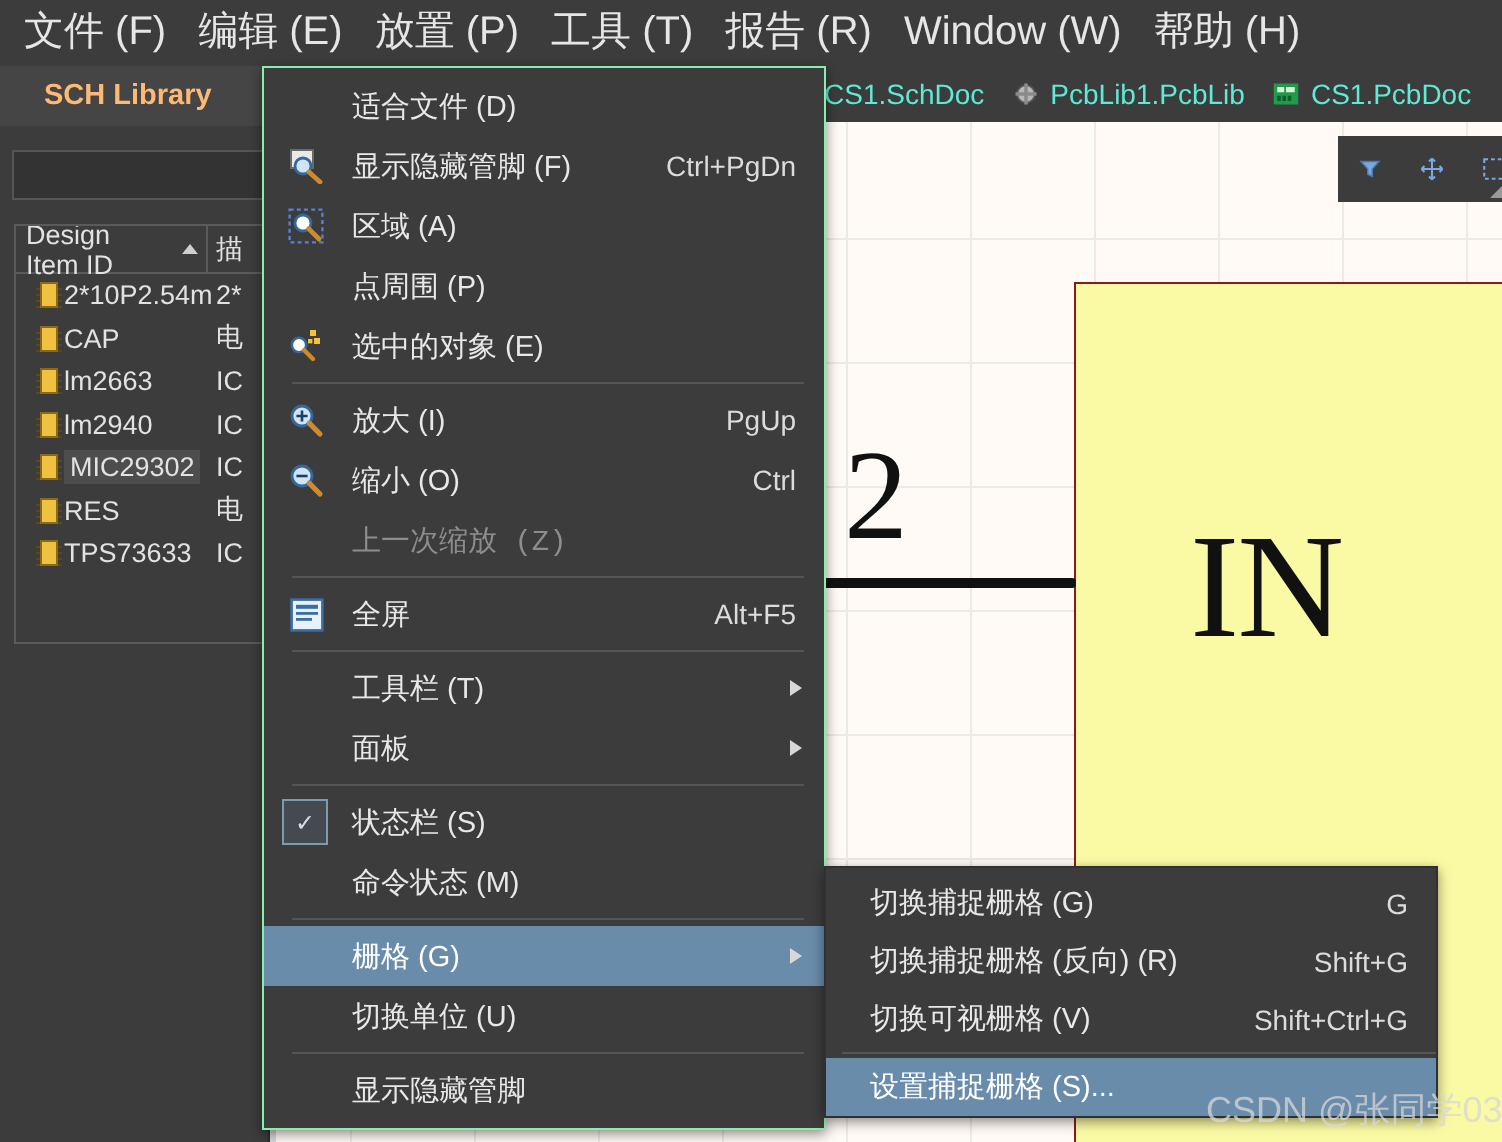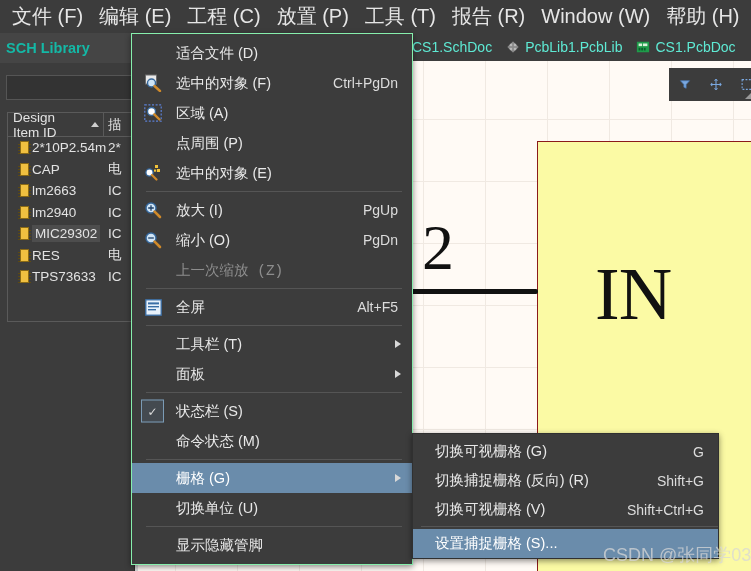--- a/index.html
+++ b/index.html
@@ -42,24 +42,24 @@
     position: absolute; left: 0; top: 33px;
     width: 135px; height: 538px;
     background: #3c3c3c;
     border-right: 1px solid #2b2b2b;
     z-index: 10;
   }
   .panel-title {
     position: absolute; left: 0; top: 0;
     width: 135px; height: 30px;
     background: #454545;
-    color: #14b8a6;
+    color: #fdba74;
     font-size: 14.5px; font-weight: bold;
     display: flex; align-items: center;
-    padding-left: 6px;
+    padding-left: 22px;
   }
   .panel-search {
     position: absolute; left: 6px; top: 42px;
     width: 134px; height: 25px;
     background: #333333;
     border: 1px solid #555555;
   }
   .panel-table {
     position: absolute; left: 7px; top: 79px;
     width: 133px; height: 210px;
@@ -418,41 +418,40 @@
             </div>
             <div class="c2">IC</div>
           </div>
         </div>
     </div>
   </div>
 
   <div class="menubar">
     <div class="menubar-item">文件 (F)</div>
     <div class="menubar-item">编辑 (E)</div>
-    <div class="menubar-item">工程 (C)</div>
     <div class="menubar-item">放置 (P)</div>
     <div class="menubar-item">工具 (T)</div>
     <div class="menubar-item">报告 (R)</div>
     <div class="menubar-item">Window (W)</div>
     <div class="menubar-item">帮助 (H)</div>
   </div>
 
   <div class="dropdown" id="view-menu">
       <div class="mi">
         <span>适合文件 (D)</span>
       </div>
       <div class="mi">
         <span class="mi-ico">
           <svg width="18" height="18" viewBox="0 0 18 18">
             <rect x="1.5" y="1" width="11" height="9" fill="#e9e9e9" stroke="#6a6a6a"></rect>
             <circle cx="7.5" cy="9" r="4" fill="#cfe4f5" stroke="#35679b" stroke-width="1.4"></circle>
             <path d="M10.5 12 L16 17" stroke="#d08a2a" stroke-width="2.4" stroke-linecap="round"></path>
           </svg>
         </span>
-        <span>选中的对象 (F)</span>
+        <span>显示隐藏管脚 (F)</span>
         <span class="accel">Ctrl+PgDn</span>
       </div>
       <div class="mi">
         <span class="mi-ico">
           <svg width="18" height="18" viewBox="0 0 18 18">
             <rect x="0.8" y="0.8" width="16.4" height="16.4" fill="none" stroke="#5b7fd4" stroke-width="1.2" stroke-dasharray="2 1.6"></rect>
             <circle cx="7.5" cy="7.5" r="4" fill="#ffffff" stroke="#35679b" stroke-width="1.4"></circle>
             <path d="M10.3 10.3 L15.5 15.5" stroke="#d08a2a" stroke-width="2.4" stroke-linecap="round"></path>
           </svg>
         </span>
@@ -487,21 +486,21 @@
       </div>
       <div class="mi">
         <span class="mi-ico">
           <svg width="18" height="18" viewBox="0 0 18 18">
             <circle cx="7" cy="7" r="5" fill="#cfe4f5" stroke="#35679b" stroke-width="1.4"></circle>
             <path d="M4.2 7 H9.8" stroke="#1d3f66" stroke-width="1.3"></path>
             <path d="M10.6 10.6 L16 16" stroke="#d08a2a" stroke-width="2.6" stroke-linecap="round"></path>
           </svg>
         </span>
         <span>缩小 (O)</span>
-        <span class="accel">PgDn</span>
+        <span class="accel">Ctrl</span>
       </div>
       <div class="mi disabled">
         <span>上一次缩放 (Z)</span>
       </div>
       <div class="sep"></div>
       <div class="mi">
         <span class="mi-ico">
           <svg width="17" height="17" viewBox="0 0 17 17">
             <rect x="0.8" y="0.8" width="15.4" height="15.4" fill="#e9f2fb" stroke="#3a6ea5" stroke-width="1.3"></rect>
             <rect x="3" y="3.4" width="11" height="2" fill="#3a6ea5"></rect>
@@ -538,21 +537,21 @@
         <span>切换单位 (U)</span>
       </div>
       <div class="sep"></div>
       <div class="mi">
         <span>显示隐藏管脚</span>
       </div>
     </div>
 
   <div class="submenu" id="grid-menu">
       <div class="mi">
-        <span>切换可视栅格 (G)</span>
+        <span>切换捕捉栅格 (G)</span>
         <span class="accel">G</span>
       </div>
       <div class="mi">
         <span>切换捕捉栅格 (反向) (R)</span>
         <span class="accel">Shift+G</span>
       </div>
       <div class="mi">
         <span>切换可视栅格 (V)</span>
         <span class="accel">Shift+Ctrl+G</span>
       </div>

